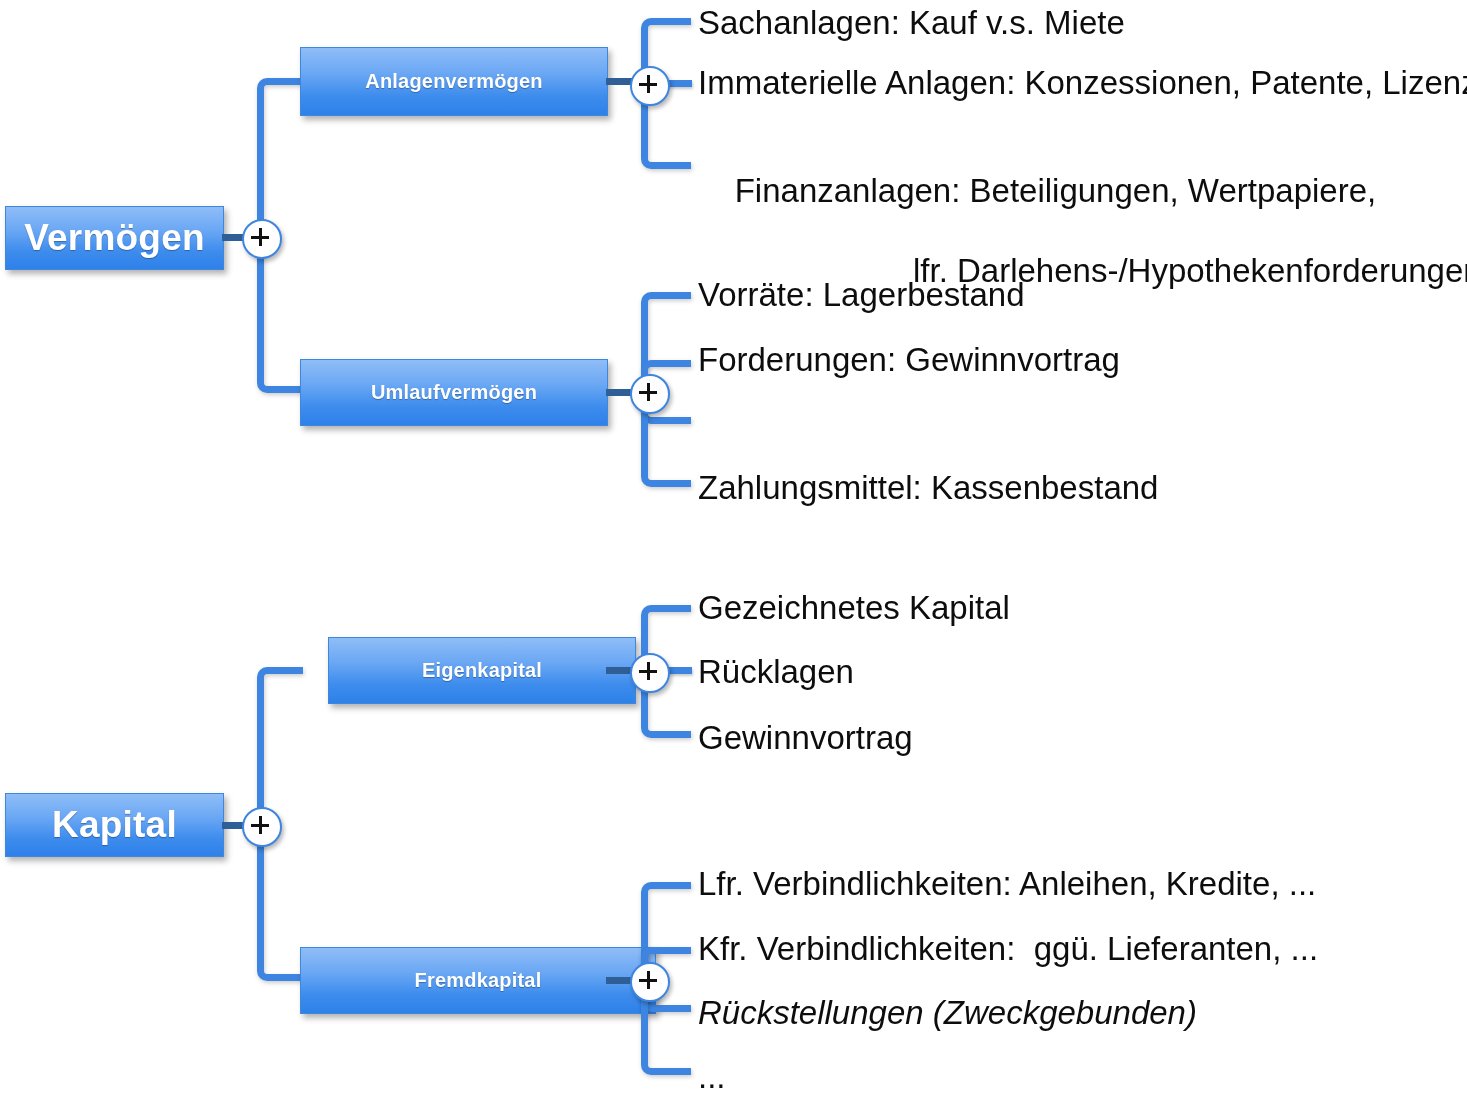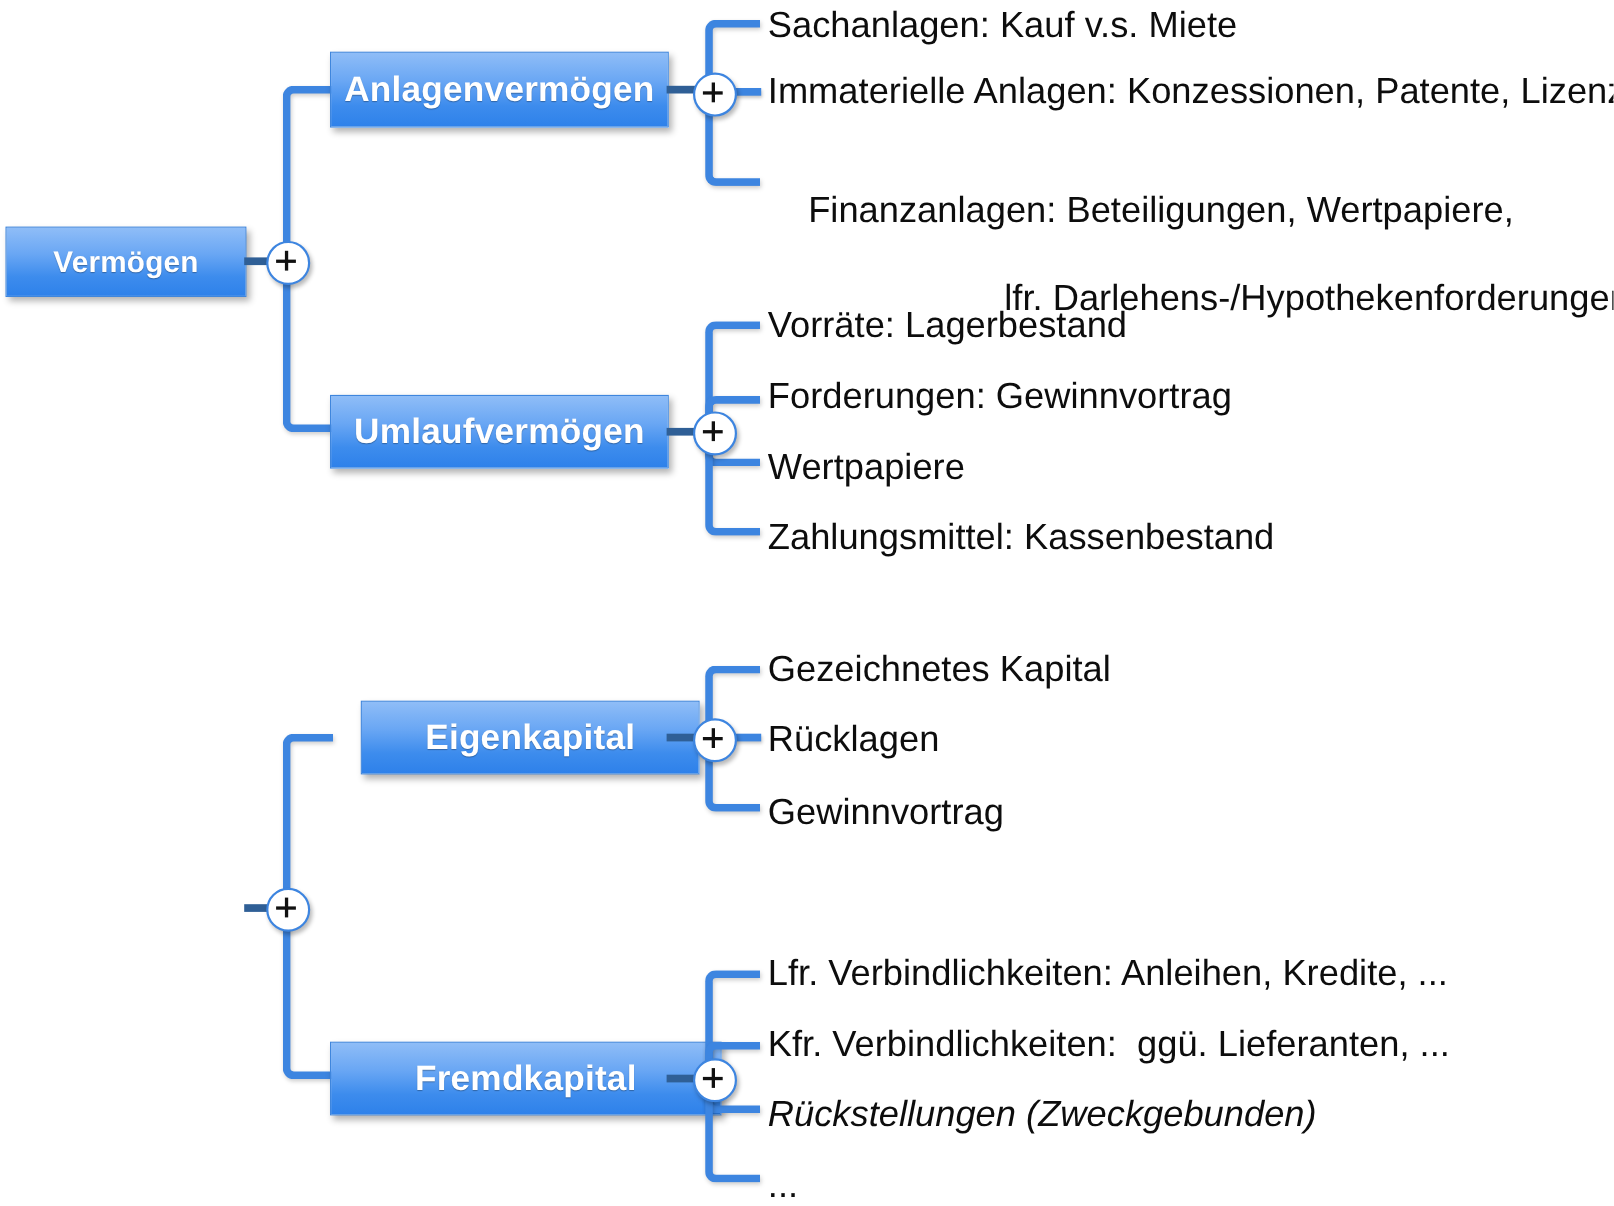--- a/index.html
+++ b/index.html
@@ -48,22 +48,22 @@
     align-items: center;
     justify-content: center;
   }
   .node span {
     color: #ffffff;
     font-weight: bold;
     letter-spacing: 0.2px;
     text-shadow: 0 1px 1px rgba(0,0,0,0.30);
     white-space: nowrap;
   }
-  .node.root span { font-size: 27px; }
-  .node.level2 span { font-size: 32px; }
+  .node.root span { font-size: 37px; }
+  .node.level2 span { font-size: 20px; }
 
   
   .plus {
     position: absolute;
     width: 36px;
     height: 36px;
     border-radius: 50%;
     background: #ffffff;
     border: 2px solid #3d85e0;
     box-shadow: 2px 3px 4px rgba(0,0,0,0.28);
@@ -132,23 +132,25 @@
   <div class="line h plain" style="left:606px; top:389px; width:30px; background:#2f5f96;"></div>
   <div class="plus" style="left:630px; top:374px;"></div>
 
   <div class="elbow" style="left:641px; top:292px; width:50px; height:99px; border-width:7px 0 0 7px; border-top-left-radius:10px;"></div>
   <div class="elbow" style="left:641px; top:360px; width:50px; height:31px; border-width:7px 0 0 7px; border-top-left-radius:10px;"></div>
   <div class="elbow" style="left:641px; top:389px; width:50px; height:35px; border-width:0 0 7px 7px; border-bottom-left-radius:10px;"></div>
   <div class="elbow" style="left:641px; top:389px; width:50px; height:98px; border-width:0 0 7px 7px; border-bottom-left-radius:10px;"></div>
 
   <div class="leaf" style="left:698px; top:275px;"><span>Vorräte: Lagerbestand</span></div>
   <div class="leaf" style="left:698px; top:340px;"><span>Forderungen: Gewinnvortrag</span></div>
-  <div class="leaf" style="left:698px; top:404px;"><span>Wertpapiere</span></div>
   <div class="leaf" style="left:698px; top:468px;"><span>Zahlungsmittel: Kassenbestand</span></div>
 
+  <div class="node root" style="left:5px; top:793px; width:219px; height:64px;">
+    <span>Kapital</span>
+  </div>
   <div class="line h plain" style="left:222px; top:822px; width:28px; background:#2f5f96;"></div>
   <div class="elbow" style="left:257px; top:667px; width:46px; height:159px; border-width:7px 0 0 7px; border-top-left-radius:10px;"></div>
   <div class="elbow" style="left:257px; top:825px; width:46px; height:156px; border-width:0 0 7px 7px; border-bottom-left-radius:10px;"></div>
   <div class="plus" style="left:242px; top:807px;"></div>
 
   <div class="node level2" style="left:300px; top:637px; width:308px; height:67px;margin-left:28px;">
     <span>Eigenkapital</span>
   </div>
   <div class="line h plain" style="left:606px; top:667px; width:30px; background:#2f5f96;"></div>
   <div class="plus" style="left:630px; top:653px;"></div>

